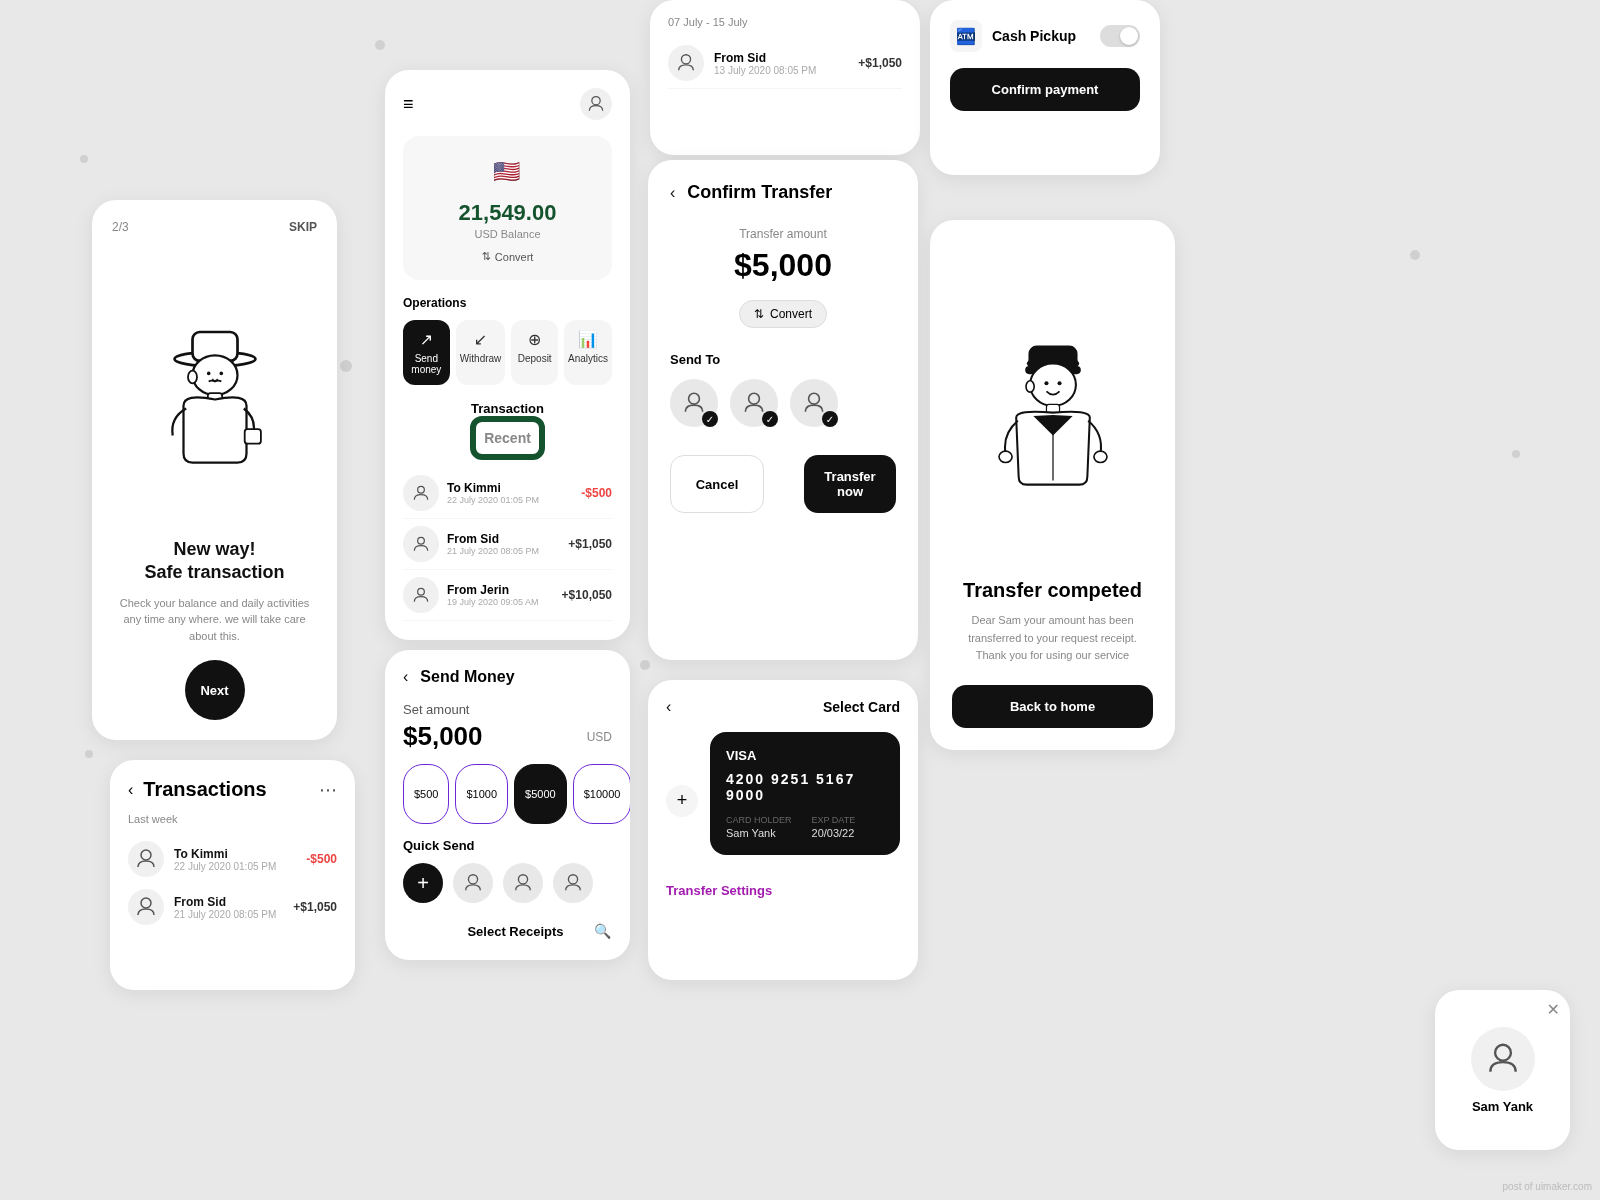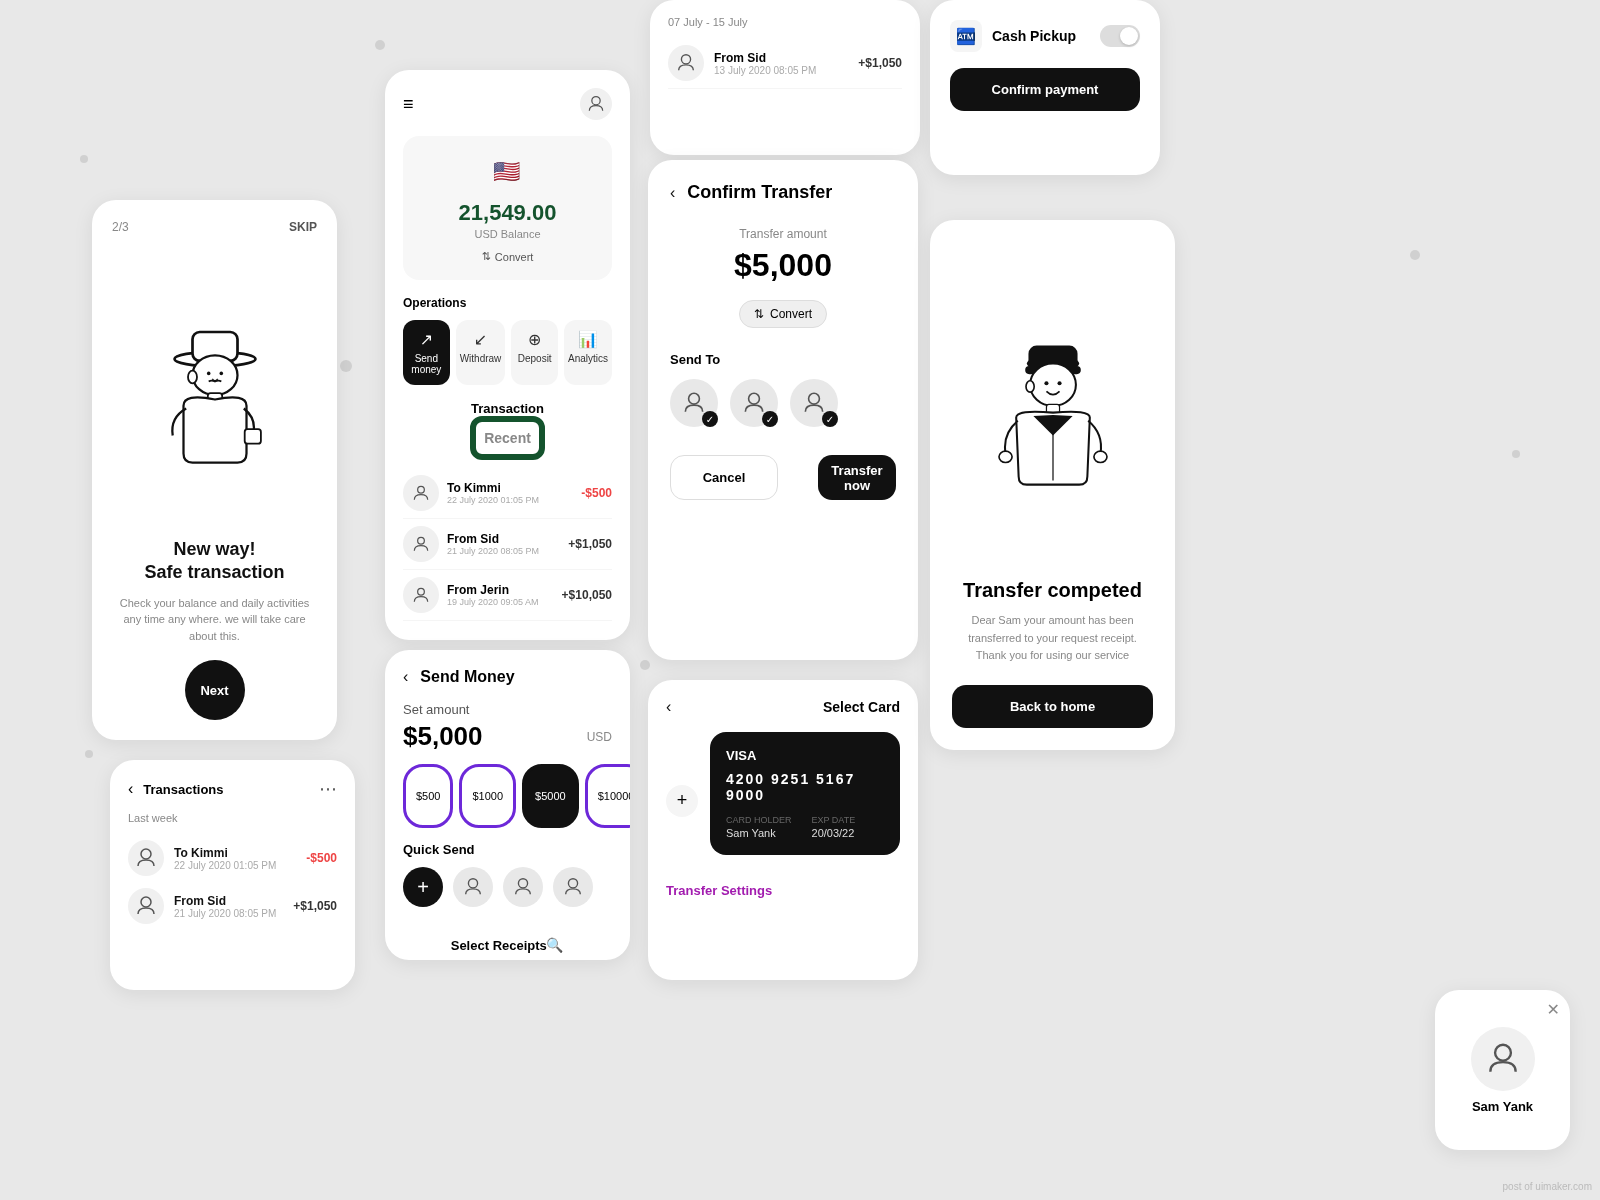--- a/index.html
+++ b/index.html
@@ -99,21 +99,21 @@
     .trans-header-left {
       display: flex;
       align-items: center;
       gap: 10px;
     }
     .trans-back {
       font-size: 16px;
       cursor: pointer;
     }
     .trans-title {
-      font-size: 13px;
+      font-size: 20px;
       font-weight: 700;
     }
     .trans-dots {
       font-size: 18px;
       color: #555;
       cursor: pointer;
     }
     .trans-week {
       font-size: 11px;
       color: #888;
@@ -278,21 +278,21 @@
       cursor: pointer;
     }
     .amount-chips {
       display: flex;
       gap: 6px;
       margin-bottom: 14px;
     }
     .chip {
       padding: 23px 10px;
       border-radius: 20px;
-      border: 3px solid #6d28d9;
+      border: 1px solid #6d28d9;
       font-size: 11px;
       cursor: pointer;
       background: #fff;
     }
     .chip.active {
       background: #111;
       color: #fff;
       border-color: #111;
     }
     .quick-send-title {
@@ -421,20 +421,21 @@
       padding: 14px;
       border-radius: 14px;
       border: 1px solid #ddd;
       background: #fff;
       font-size: 13px;
       font-weight: 600;
       cursor: pointer;
     }
     .transfer-now-btn {
       flex: 1;
+      padding: 14px;
       border-radius: 14px;
       border: none;
       background: #111;
       color: #fff;
       font-size: 13px;
       font-weight: 600;
       cursor: pointer;
       margin-left: 28px;
     }
 
@@ -830,21 +831,21 @@
           <path d="M4 20 Q4 14 12 14 Q20 14 20 20" stroke="#555" stroke-width="1.5" fill="none"></path>
         </svg>
       </div>
     <div class="contact-avatar">
         <svg width="22" height="22" viewBox="0 0 24 24">
           <circle cx="12" cy="8" r="5" fill="none" stroke="#555" stroke-width="1.5"></circle>
           <path d="M4 20 Q4 14 12 14 Q20 14 20 20" stroke="#555" stroke-width="1.5" fill="none"></path>
         </svg>
       </div>
   </div>
-  <div style="margin-top:30px;display:flex;justify-content:center;align-items:center;">
+  <div style="margin-top:20px;display:flex;justify-content:flex-end;align-items:center;gap:31px;">
     <span style="font-size:13px;font-weight:700;">Select Receipts</span>
     <span style="font-size:14px;color:#888;cursor:pointer;">🔍</span>
   </div>
 </div>
 
 <div class="card" id="card-history">
   <div class="history-date-range">07 July - 15 July</div>
   <div class="history-row">
     <div class="avatar-circle">
         <svg width="22" height="22" viewBox="0 0 24 24">

